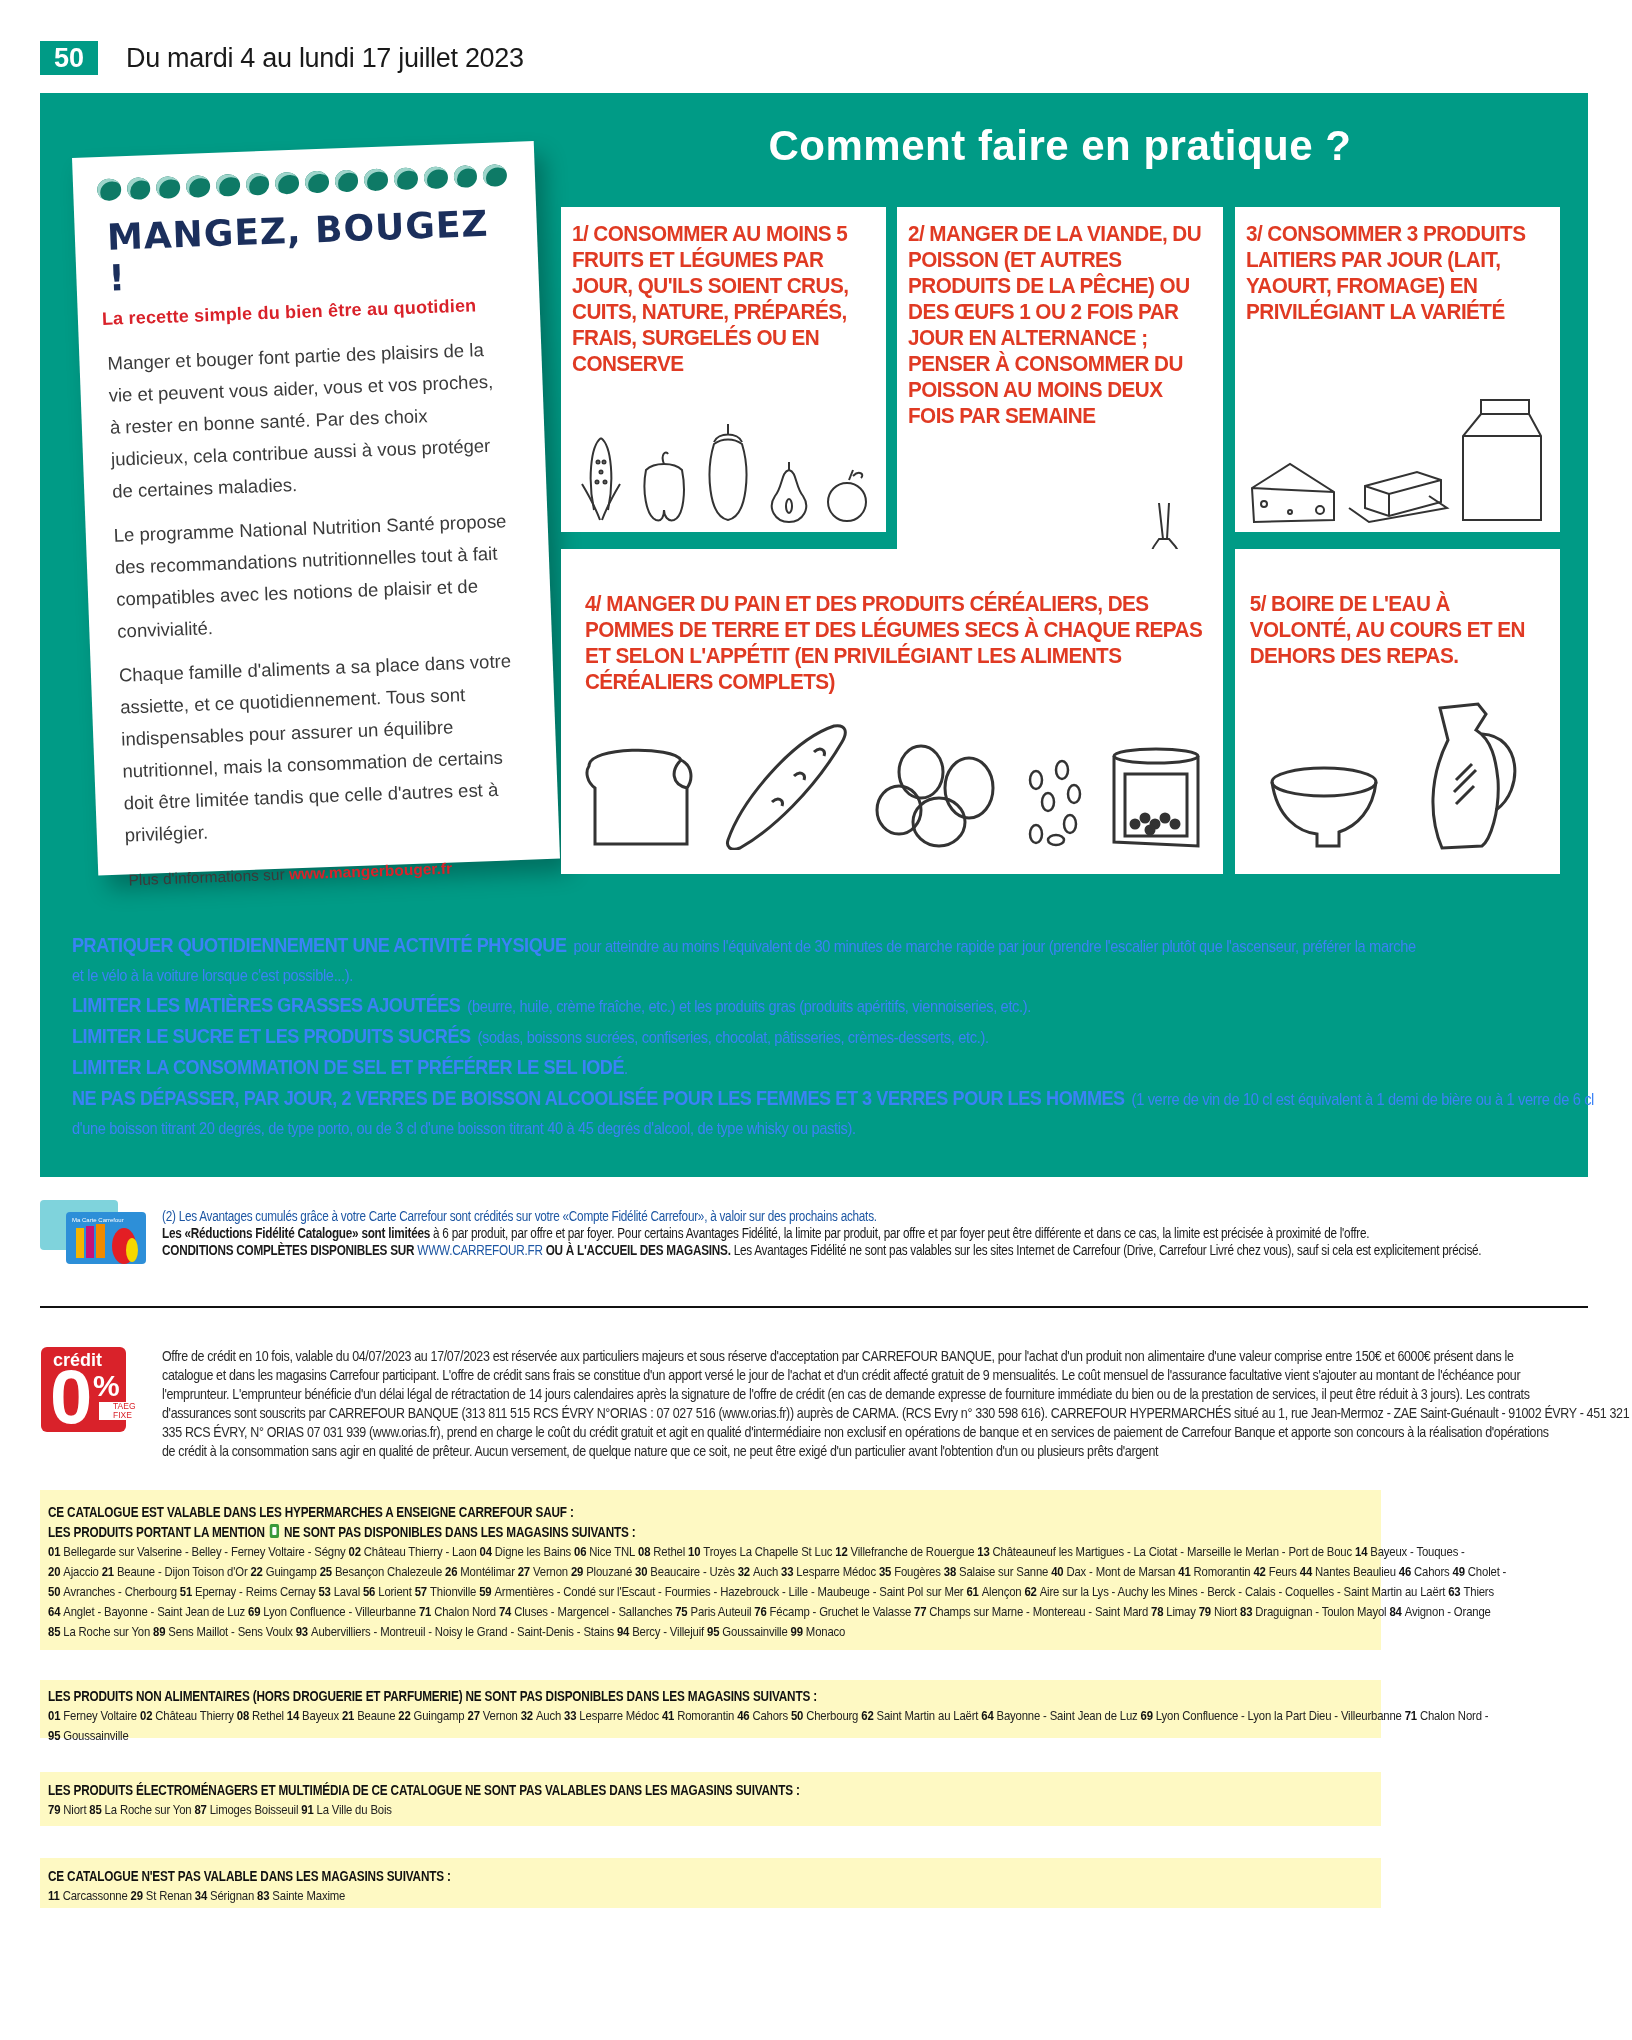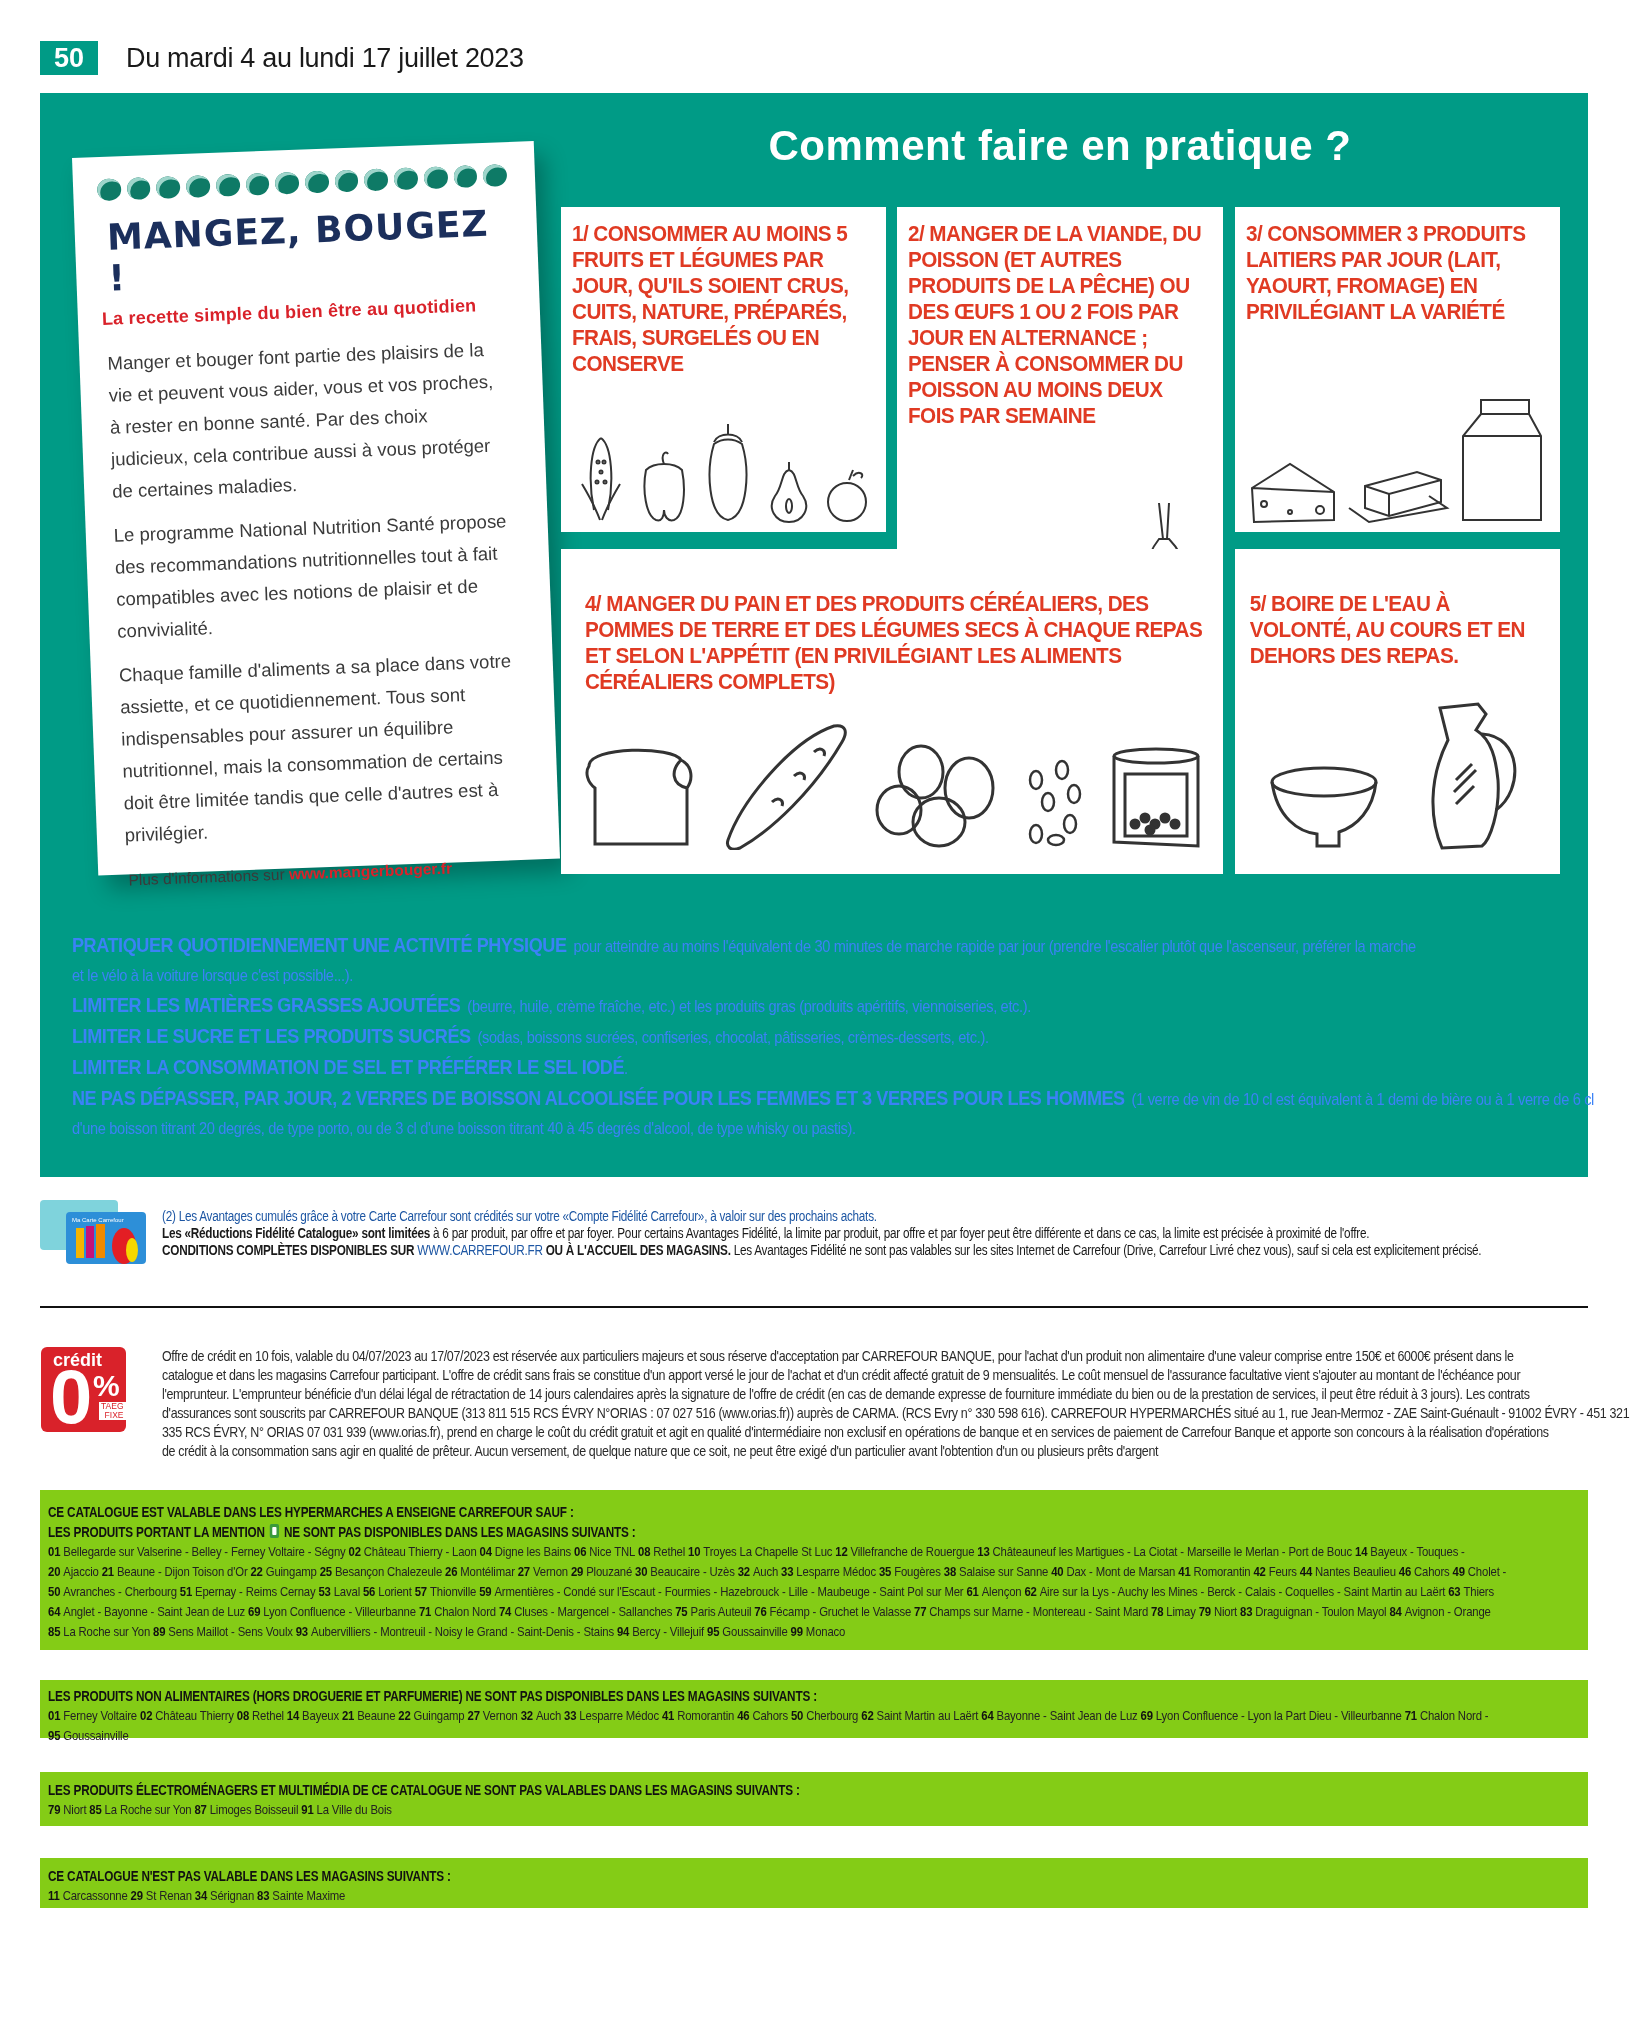--- a/index.html
+++ b/index.html
@@ -46,26 +46,26 @@
   .loy-blue { color: #1d56a3; }
   .loy-strong { font-weight: bold; }
 
   .divider { position: absolute; left: 40px; top: 1306px; width: 1548px; height: 2px; background: #111; }
 
   
   .credit-badge { position: absolute; left: 41px; top: 1347px; width: 85px; height: 85px; background: #d9222a; border-radius: 6px; color: #fff; }
   .credit-word { position: absolute; left: 12px; top: 3px; font-weight: bold; font-size: 18px; }
   .credit-zero { position: absolute; left: 9px; top: 12px; font-weight: bold; font-size: 76px; line-height: 76px; }
   .credit-pct { position: absolute; left: 52px; top: 22px; font-weight: bold; font-size: 30px; }
-  .credit-taeg { position: absolute; left: 58px; top: 55px; font-size: 8.5px; line-height: 9px; text-align: right; background: #fff; color: #d9222a; padding: 0 2px; }
+  .credit-taeg { position: absolute; left: 58px; top: 55px; font-size: 8.5px; line-height: 9px; text-align: left; background: #fff; color: #d9222a; padding: 0 14px; }
   .credit-text { position: absolute; left: 162px; top: 1347px; width: 1600px; font-size: 14.5px; line-height: 19px; color: #2a2a2a; letter-spacing: -0.4px; transform: scaleX(0.86); transform-origin: left; }
   .credit-text div { white-space: nowrap; }
 
   
-  .gbox { position: absolute; left: 40px; width: 1548px; background: #84cc16; padding: 12px 8px 12px 8px; }
+  .gbox { position: absolute; left: 40px; width: 1341px; background: #fef9c3; padding: 12px 8px 12px 8px; }
   .gbox-inner { transform: scaleX(0.84); transform-origin: left; width: 1720px; }
   .g-h { font-weight: bold; font-size: 14px; line-height: 20px; letter-spacing: -0.2px; color: #111; white-space: nowrap; }
   .g-l { font-size: 13.5px; line-height: 20px; color: #222; white-space: nowrap; letter-spacing: -0.2px; }
   .g-l b { font-weight: bold; color: #111; }
   .bio-icon { display: inline-block; width: 11px; height: 14px; background: #3a9a3a; border-radius: 2px; vertical-align: -1px; margin: 0 6px 0 2px; position: relative; }
   .bio-icon::after { content: ""; position: absolute; left: 3px; top: 3px; width: 5px; height: 8px; background: #fff; border-radius: 1px; }
 </style>
 </head>
 <body>
 

